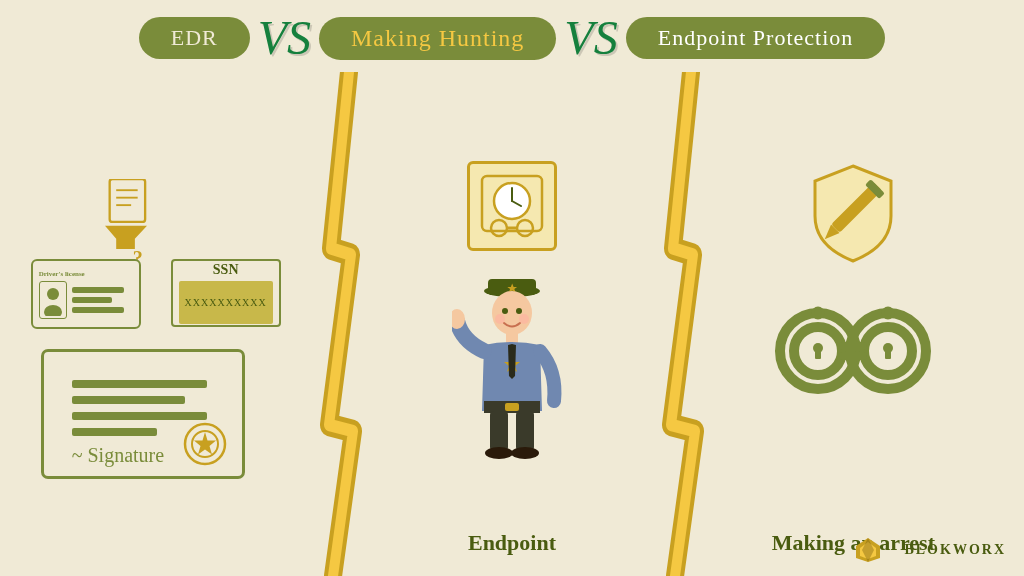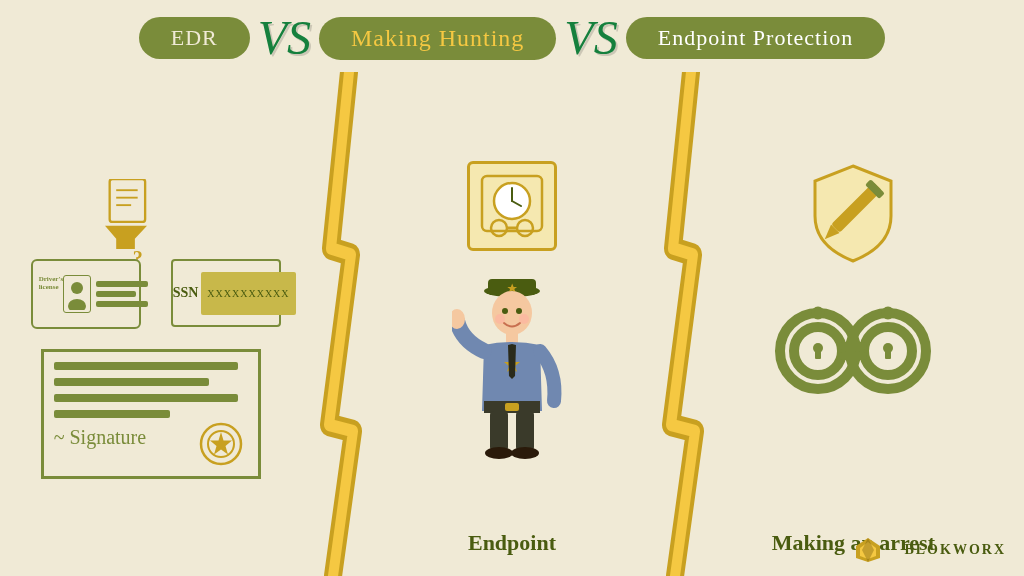--- a/index.html
+++ b/index.html
@@ -207,23 +207,23 @@
     .ssn-card {
       position: absolute;
       top: 80px;
       left: 140px;
       width: 110px;
       height: 68px;
       border: 2.5px solid #7a8c3a;
       border-radius: 4px;
       background: #f0ead6;
       display: flex;
-      flex-direction: row;
-      align-items: center;
-      justify-content: space-between;
+      flex-direction: column;
+      align-items: center;
+      justify-content: center;
       gap: 3px;
     }
 
     .ssn-title {
       font-size: 14px;
       font-weight: bold;
       color: #4a5c10;
     }
 
     .ssn-number {
@@ -233,26 +233,26 @@
       padding: 16px 6px;
       border-radius: 2px;
       letter-spacing: 1px;
     }
 
     
     .certificate {
       position: absolute;
       top: 170px;
       left: 10px;
-      width: 220px;
+      width: 204px;
       height: 130px;
       border: 3px solid #7a8c3a;
-      border-radius: 0;
+      border-radius: 7px;
       background: #f0ead6;
-      padding: 10px;
+      padding: 28px;
     }
 
     .cert-lines {
       display: flex;
       flex-direction: column;
       gap: 8px;
       margin-bottom: 8px;
     }
 
     .cert-line {
@@ -411,21 +411,21 @@
               <line x1="22" y1="20" x2="45" y2="20" stroke="#c8a020" stroke-width="2"></line>
               <line x1="22" y1="28" x2="38" y2="28" stroke="#c8a020" stroke-width="2"></line>
 
               <polygon points="10,50 55,50 42,64 42,75 22,75 22,64" fill="#c8a020"></polygon>
             </svg>
           </div>
 
           <div class="question-dot">?</div>
 
           <div class="license-card">
-            <div style="display:flex;flex-direction:row;">
+            <div style="display:flex;flex-direction:column;">
               <div class="license-title">Driver's license</div>
               <div style="display:flex;align-items:center;gap:5px;">
                 <div class="license-avatar">
                   <svg width="22" height="32" viewBox="0 0 22 32" xmlns="http://www.w3.org/2000/svg">
                     <circle cx="11" cy="10" r="6" fill="#7a8c3a"></circle>
                     <ellipse cx="11" cy="28" rx="9" ry="7" fill="#7a8c3a"></ellipse>
                   </svg>
                 </div>
                 <div class="license-lines">
                   <div class="license-line" style="width:52px;"></div>

